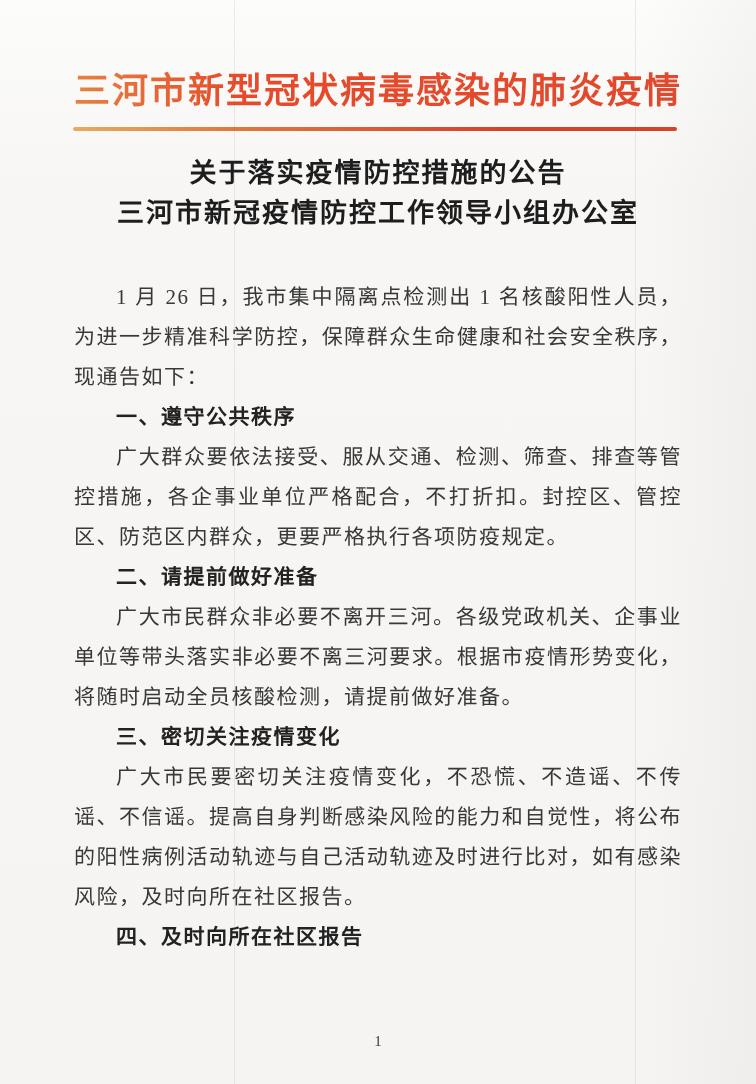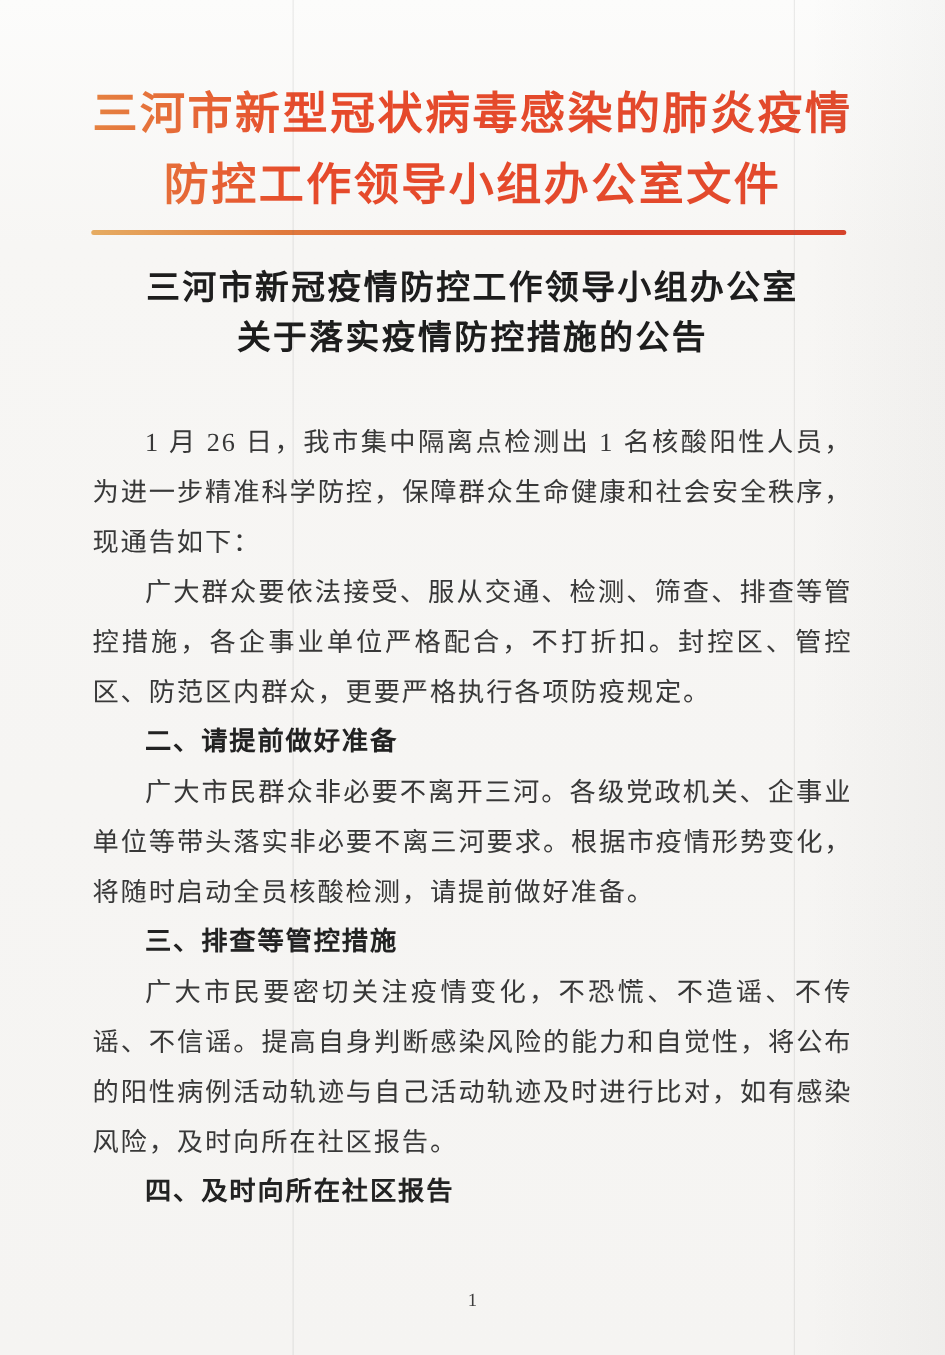--- a/index.html
+++ b/index.html
@@ -110,39 +110,39 @@
 <body>
 
 <div class="page">
 
   <div class="fold fold-left"></div>
   <div class="fold fold-right"></div>
   <div class="edge-shade"></div>
 
   <header class="letterhead">
     <span class="lh-line">三河市新型冠状病毒感染的肺炎疫情</span>
-    <span class="lh-line">防控工作领导小组办公室文件</span>
   </header>
 
   <div class="rule"></div>
 
   <h1 class="doc-title">
+    <span class="t-line">关于落实疫情防控措施的公告</span>
     <span class="t-line">三河市新冠疫情防控工作领导小组办公室</span>
-    <span class="t-line">关于落实疫情防控措施的公告</span>
   </h1>
 
   <main class="body">
     <p class="para">1 月 26 日，我市集中隔离点检测出 1 名核酸阳性人员，为进一步精准科学防控，保障群众生命健康和社会安全秩序，现通告如下：</p>
 
+    <p class="heading">一、遵守公共秩序</p>
     <p class="para">广大群众要依法接受、服从交通、检测、筛查、排查等管控措施，各企事业单位严格配合，不打折扣。封控区、管控区、防范区内群众，更要严格执行各项防疫规定。</p>
 
     <p class="heading">二、请提前做好准备</p>
     <p class="para">广大市民群众非必要不离开三河。各级党政机关、企事业单位等带头落实非必要不离三河要求。根据市疫情形势变化，将随时启动全员核酸检测，请提前做好准备。</p>
 
-    <p class="heading">三、排查等管控措施</p>
+    <p class="heading">三、密切关注疫情变化</p>
     <p class="para">广大市民要密切关注疫情变化，不恐慌、不造谣、不传谣、不信谣。提高自身判断感染风险的能力和自觉性，将公布的阳性病例活动轨迹与自己活动轨迹及时进行比对，如有感染风险，及时向所在社区报告。</p>
 
     <p class="heading">四、及时向所在社区报告</p>
   </main>
 
   <div class="page-num">1</div>
 
 </div>
 
 </body></html>

